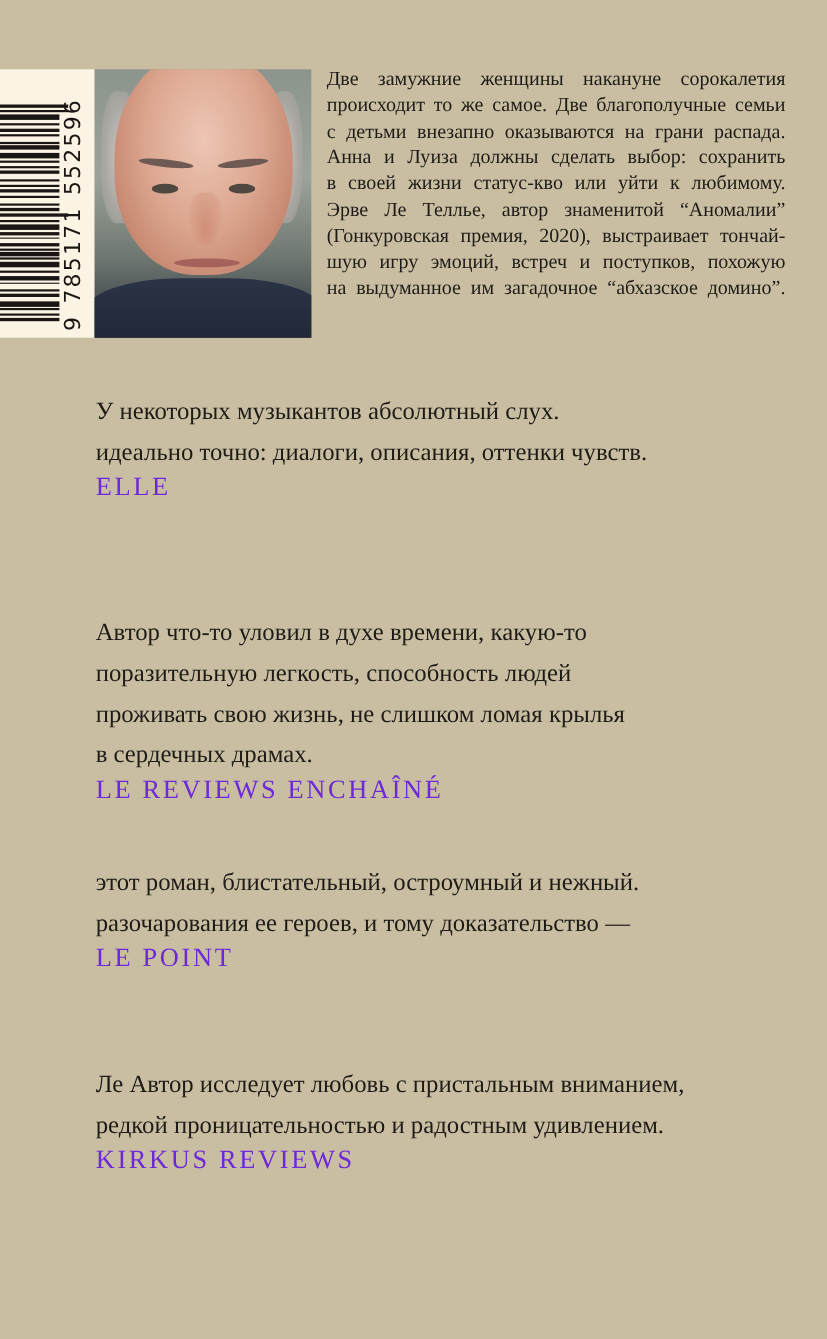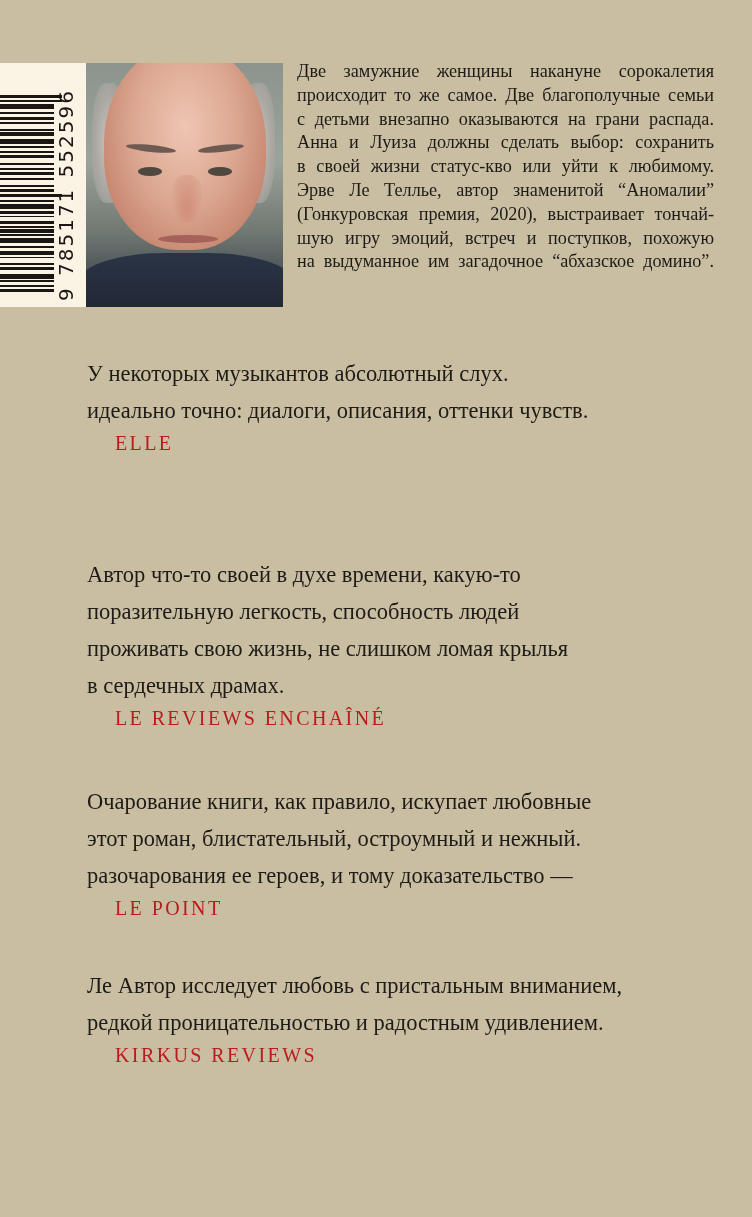--- a/index.html
+++ b/index.html
@@ -62,22 +62,22 @@
     text-align-last:justify;
   }
   .blurb .line { display:block; }
   .quote {
     position:absolute; left:87px; width:630px;
   }
   .quote .qline {
     display:block; font-size:22.5px; line-height:37px; white-space:nowrap;
   }
   .quote .source {
-    display:block; color:#b91c1c; font-size:20px; letter-spacing:2.4px;
-    line-height:30px; margin-top:-1px;margin-left:28px;
+    display:block; color:#6d28d9; font-size:24px; letter-spacing:2.4px;
+    line-height:30px; margin-top:-1px;
   }
 </style>
 </head>
 <body>
 
 <div class="top">
   <div class="barcode">
     <div class="bars" id="bars">
         <div class="bar" style="top: 0px; height: 3.4px; width: 62px;"></div>
         <div class="bar" style="top: 5.1px; height: 1.7px; width: 62px;"></div>
@@ -150,29 +150,28 @@
   </div>
 </div>
 
 <div class="quote" style="top:355px;">
   <span class="qline">У некоторых музыкантов абсолютный слух.</span>
   <span class="qline">идеально точно: диалоги, описания, оттенки чувств.</span>
   <span class="source">ELLE</span>
 </div>
 
 <div class="quote" style="top:556px;">
-  <span class="qline">Автор что-то своей в духе времени, какую-то</span>
+  <span class="qline">Автор что-то уловил в духе времени, какую-то</span>
   <span class="qline">поразительную легкость, способность людей</span>
   <span class="qline">проживать свою жизнь, не слишком ломая крылья</span>
   <span class="qline">в сердечных драмах.</span>
   <span class="source">LE REVIEWS ENCHAÎNÉ</span>
 </div>
 
 <div class="quote" style="top:783px;">
-  <span class="qline">Очарование книги, как правило, искупает любовные</span>
   <span class="qline">этот роман, блистательный, остроумный и нежный.</span>
   <span class="qline">разочарования ее героев, и тому доказательство —</span>
   <span class="source">LE POINT</span>
 </div>
 
 <div class="quote" style="top:967px;">
   <span class="qline">Ле Автор исследует любовь с пристальным вниманием,</span>
   <span class="qline">редкой проницательностью и радостным удивлением.</span>
   <span class="source">KIRKUS REVIEWS</span>
 </div>

